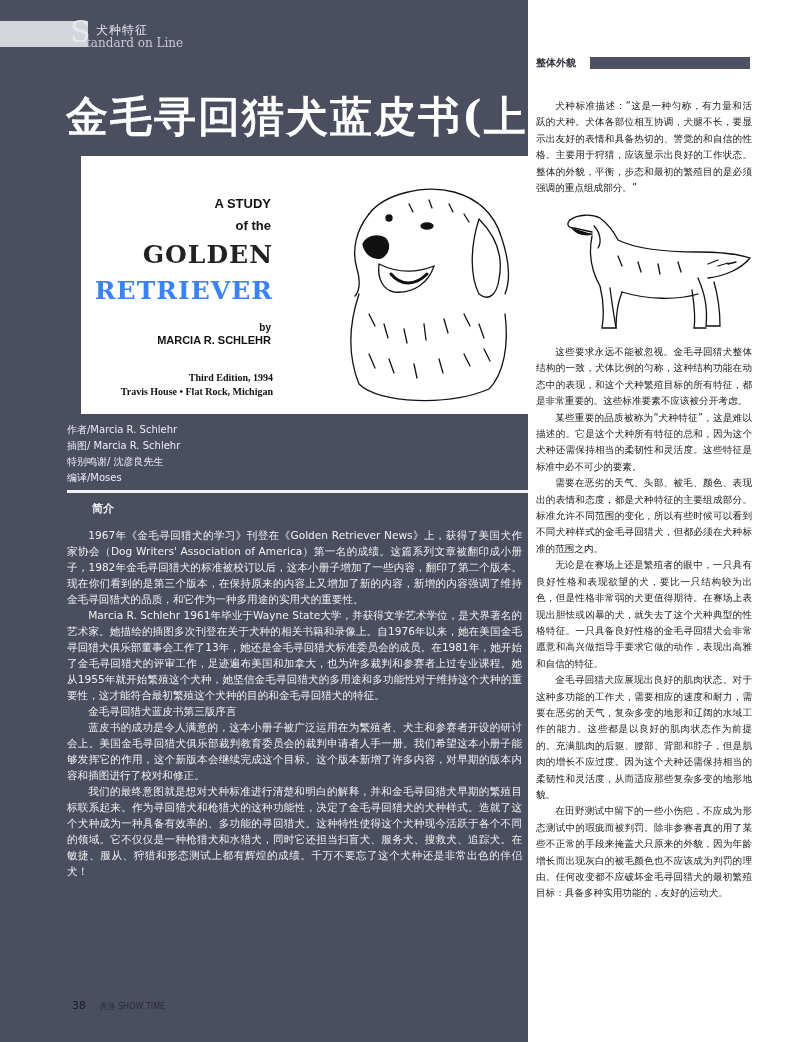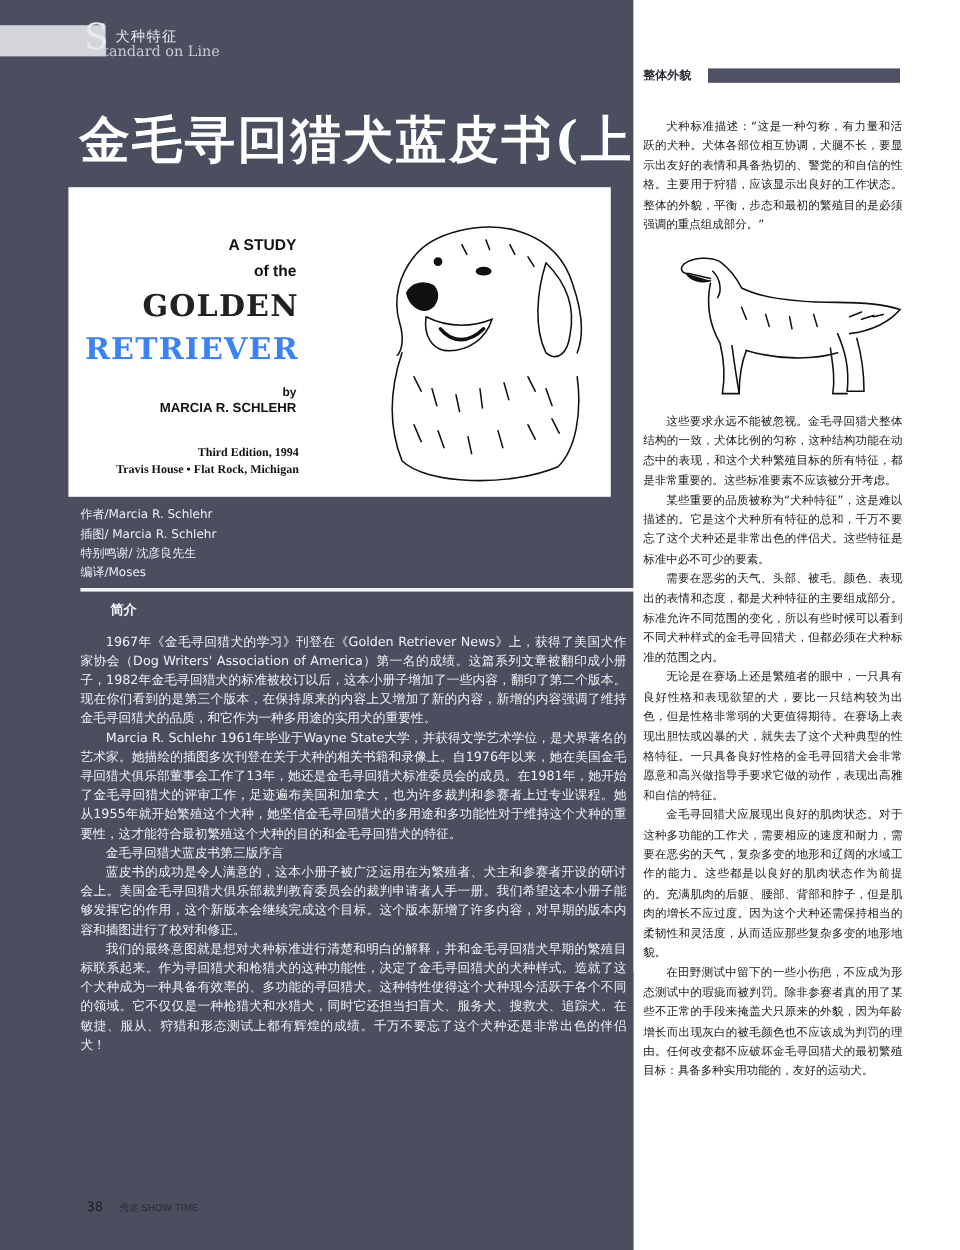--- a/index.html
+++ b/index.html
@@ -33,21 +33,21 @@
     position: absolute; left: 86px; top: 36px; font-family: "DejaVu Serif", serif;
     font-size: 12px; color: #c9cbd3;
   }
   .main-title {
     position: absolute; left: 66px; top: 96px;
     font-family: "DejaVu Serif", serif; font-weight: bold;
     font-size: 42px; color: #ffffff; letter-spacing: 2px; line-height: 1;
     white-space: nowrap;
   }
   .cover {
-    position: absolute; left: 57px; top: 156px; width: 452px; height: 258px;
+    position: absolute; left: 81px; top: 156px; width: 452px; height: 258px;
     background: #ffffff;
   }
   .cover .c-study { position: absolute; right: 262px; top: 40px; font-family: "Liberation Sans", sans-serif; font-weight: bold; font-size: 13px; color: #111; text-align: right; }
   .cover .c-of { position: absolute; right: 262px; top: 62px; font-family: "Liberation Sans", sans-serif; font-weight: bold; font-size: 13px; color: #111; }
   .cover .c-golden { position: absolute; right: 260px; top: 84px; font-family: "DejaVu Serif", serif; font-weight: bold; font-size: 25px; color: #222; letter-spacing: 1px; }
   .cover .c-retriever { position: absolute; right: 260px; top: 120px; font-family: "DejaVu Serif", serif; font-weight: bold; font-size: 25px; color: #3b82f6; letter-spacing: 1px; }
   .cover .c-by { position: absolute; right: 262px; top: 166px; font-family: "Liberation Sans", sans-serif; font-weight: bold; font-size: 10px; color: #111; }
   .cover .c-author { position: absolute; right: 262px; top: 178px; font-family: "Liberation Sans", sans-serif; font-weight: bold; font-size: 11px; color: #111; }
   .cover .c-edition { position: absolute; right: 260px; top: 216px; font-family: "Liberation Serif", serif; font-weight: bold; font-size: 10px; color: #111; }
   .cover .c-publisher { position: absolute; right: 260px; top: 230px; font-family: "Liberation Serif", serif; font-weight: bold; font-size: 10px; color: #111; white-space: nowrap; }
@@ -171,19 +171,19 @@
       <path d="M64 86 C90 94, 120 94, 140 88"></path>
       <path d="M140 72 C146 86, 150 100, 148 120 L162 120 C162 104, 160 90, 156 76"></path>
       <path d="M134 84 C136 98, 138 110, 136 122 L148 122"></path>
       <path d="M150 58 l10 -4 M160 60 l10 -3 M170 58 l8 -2"></path>
       <path d="M60 50 l4 10 M80 56 l3 10 M100 58 l2 10 M120 56 l3 10"></path>
     </g>
   </svg>
 
   <div class="right-text rt2">
     <p>这些要求永远不能被忽视。金毛寻回猎犬整体结构的一致，犬体比例的匀称，这种结构功能在动态中的表现，和这个犬种繁殖目标的所有特征，都是非常重要的。这些标准要素不应该被分开考虑。</p>
-    <p>某些重要的品质被称为“犬种特征”，这是难以描述的。它是这个犬种所有特征的总和，千万不要忘了这个犬种还是非常出色的伴侣犬。这些特征是标准中必不可少的要素。</p>
+    <p>某些重要的品质被称为“犬种特征”，这是难以描述的。它是这个犬种所有特征的总和，因为这个犬种还需保持相当的柔韧性和灵活度。这些特征是标准中必不可少的要素。</p>
     <p>需要在恶劣的天气、头部、被毛、颜色、表现出的表情和态度，都是犬种特征的主要组成部分。标准允许不同范围的变化，所以有些时候可以看到不同犬种样式的金毛寻回猎犬，但都必须在犬种标准的范围之内。</p>
     <p>无论是在赛场上还是繁殖者的眼中，一只具有良好性格和表现欲望的犬，要比一只结构较为出色，但是性格非常弱的犬更值得期待。在赛场上表现出胆怯或凶暴的犬，就失去了这个犬种典型的性格特征。一只具备良好性格的金毛寻回猎犬会非常愿意和高兴做指导手要求它做的动作，表现出高雅和自信的特征。</p>
     <p>金毛寻回猎犬应展现出良好的肌肉状态。对于这种多功能的工作犬，需要相应的速度和耐力，需要在恶劣的天气，复杂多变的地形和辽阔的水域工作的能力。这些都是以良好的肌肉状态作为前提的。充满肌肉的后躯、腰部、背部和脖子，但是肌肉的增长不应过度。因为这个犬种还需保持相当的柔韧性和灵活度，从而适应那些复杂多变的地形地貌。</p>
     <p>在田野测试中留下的一些小伤疤，不应成为形态测试中的瑕疵而被判罚。除非参赛者真的用了某些不正常的手段来掩盖犬只原来的外貌，因为年龄增长而出现灰白的被毛颜色也不应该成为判罚的理由。任何改变都不应破坏金毛寻回猎犬的最初繁殖目标：具备多种实用功能的，友好的运动犬。</p>
   </div>
 </div>
 
 </body></html>

